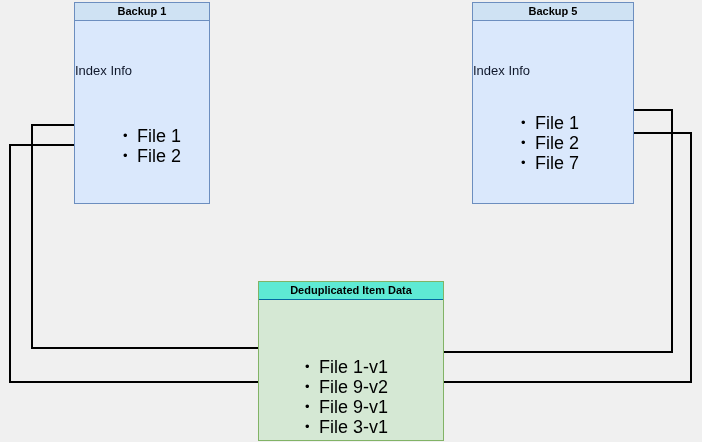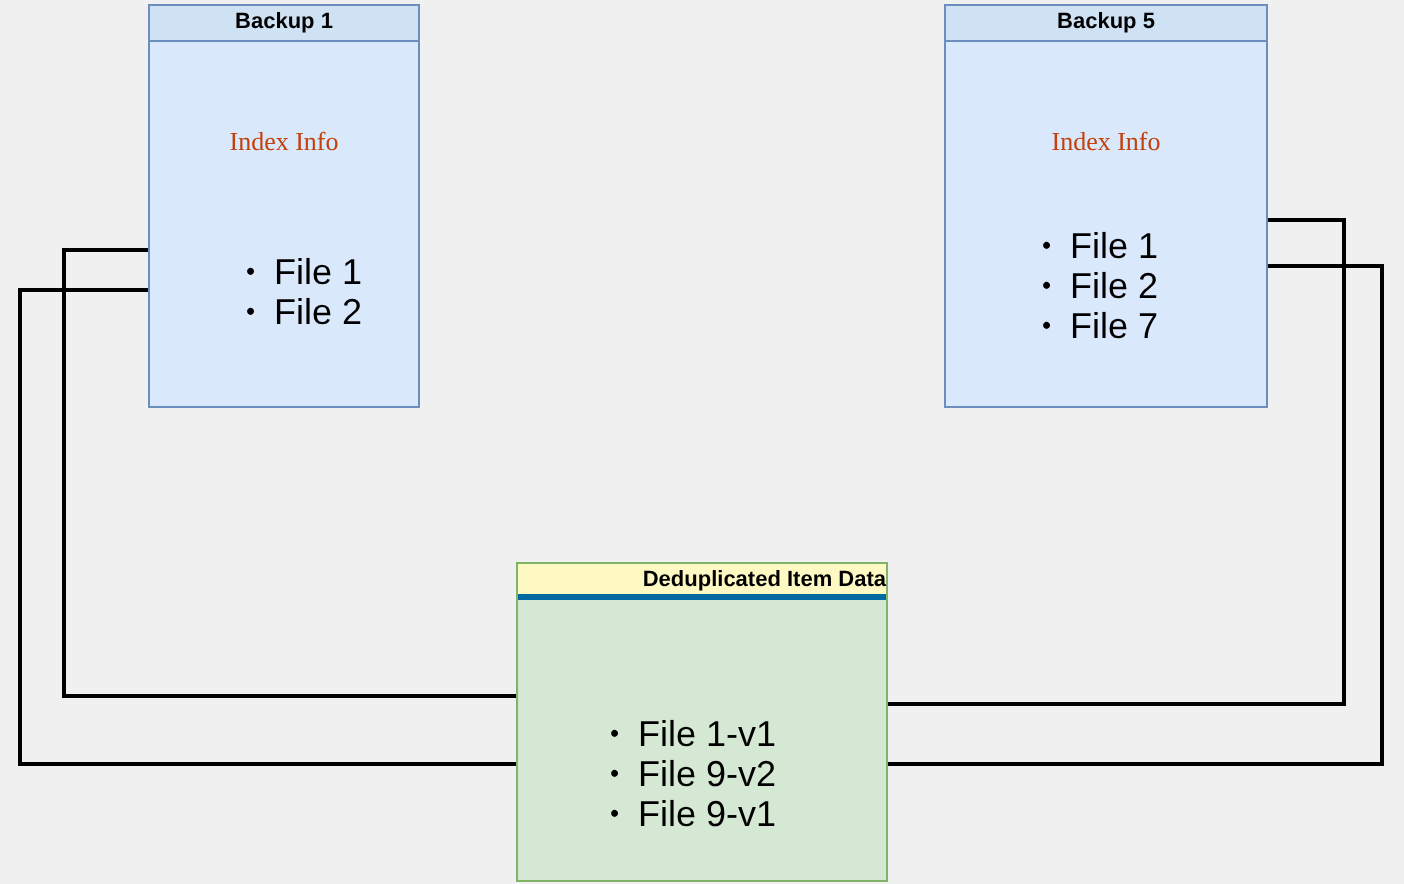--- a/index.html
+++ b/index.html
@@ -52,35 +52,33 @@
     background: #cfe2f3;
     border-bottom: 1px solid #6c8ebf;
   }
   .backup .box-body {
     background: #dae8fc;
   }
   .dedup {
     border: 1px solid #82b366;
   }
   .dedup .box-header {
-    background: #fef9c3;
-    border-bottom: 3px solid #0369a1;
-    text-align: right;
+    background: #5eead4;
+    border-bottom: 1px solid #0369a1;
   }
   .dedup .box-body {
     background: #d5e8d4;
   }
   .index-title {
     position: absolute;
     left: 0;
     right: 0;
-    text-align: center;
+    text-align: left;
     font-size: 13px;
-    color: #c2410c;
-    font-family: Liberation Serif, serif;
+    color: #0f172a;
   }
   ul.filelist {
     list-style: none;
     margin: 0;
     padding: 0;
     position: absolute;
   }
   ul.filelist li {
     font-size: 18px;
     color: #000;
@@ -143,17 +141,18 @@
     </div>
   </div>
 
   <div class="box dedup" style="left:258px; top:281px; width:186px; height:160px;">
     <div class="box-header">Deduplicated Item Data</div>
     <div class="box-body" style="height:140px;">
       <ul class="filelist" style="left:44px; top:57px;">
         <li>File 1-v1</li>
         <li>File 9-v2</li>
         <li>File 9-v1</li>
+        <li>File 3-v1</li>
       </ul>
     </div>
   </div>
 
 </div>
 
 </body></html>

